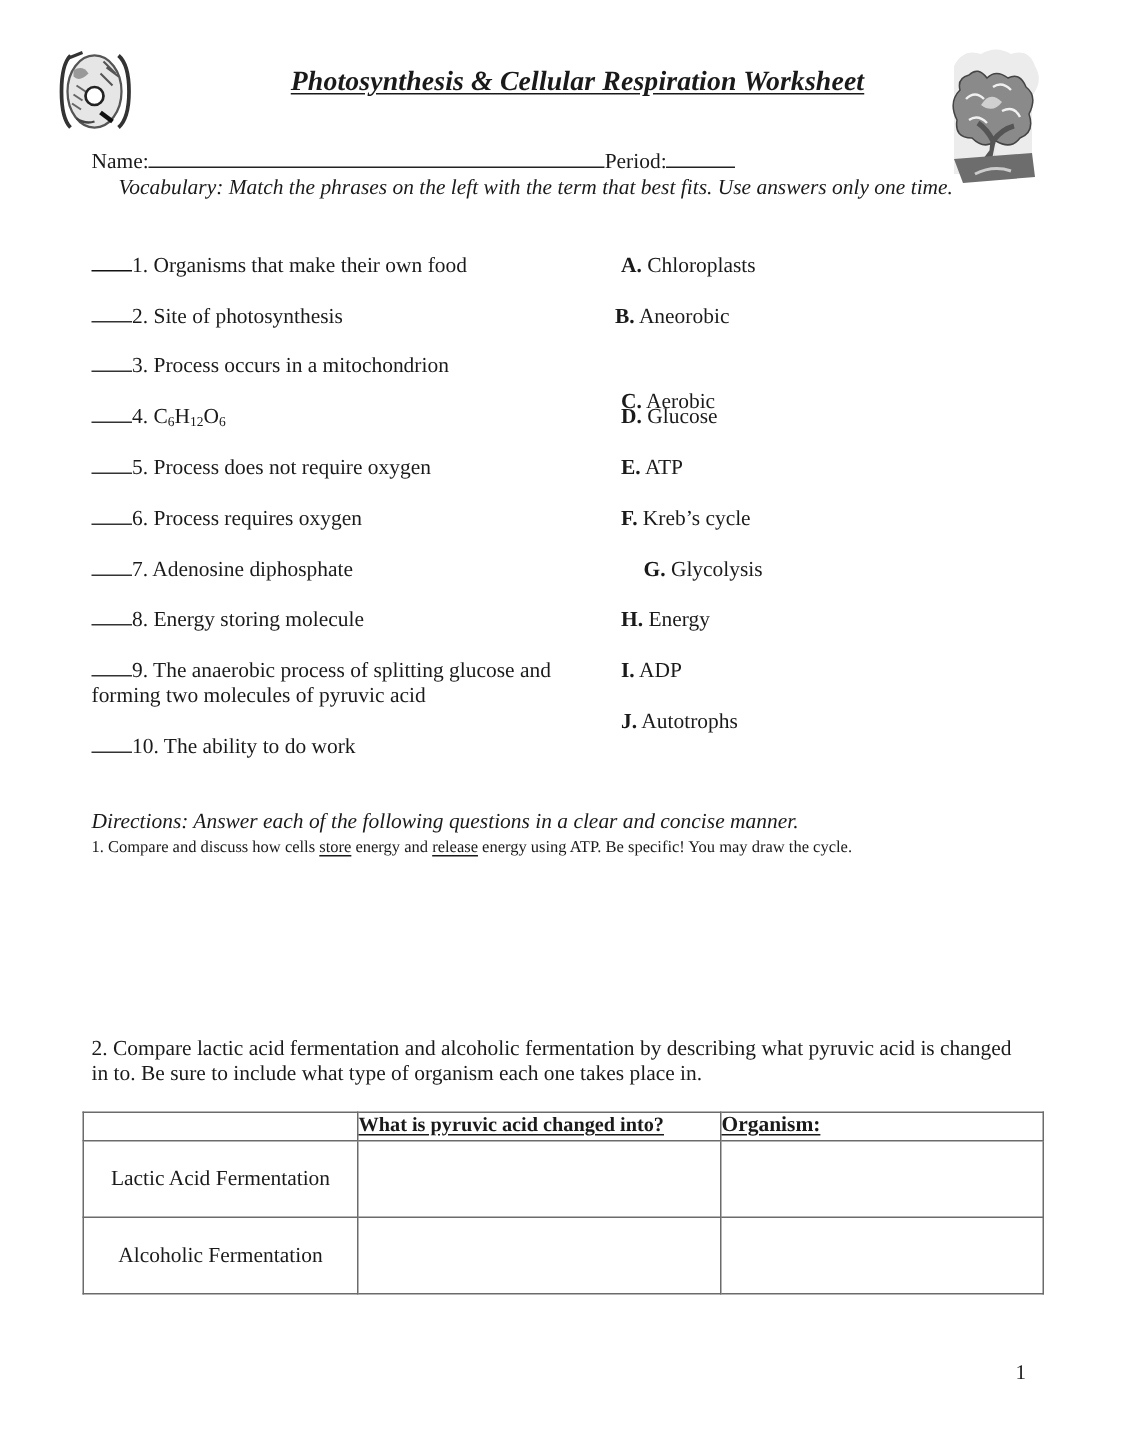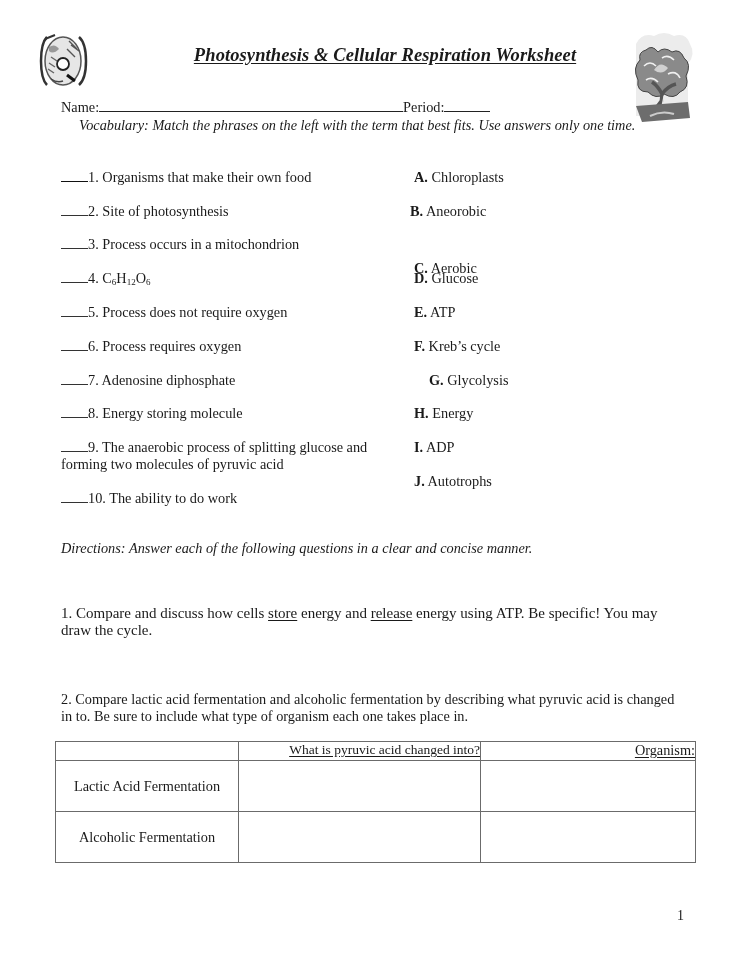--- a/index.html
+++ b/index.html
@@ -19,30 +19,30 @@
     .u-line { display: inline-block; border-bottom: 1px solid #222; vertical-align: baseline; height: 12px; }
     .vocab-dir { left: 61px; top: 117px; width: 560px; font-size: 14.3px; font-style: italic; line-height: 17px; margin-left: 18px; }
     .q { font-size: 14.3px; line-height: 17px; white-space: nowrap; }
     .q.wrap { white-space: normal; width: 310px; }
     .blank { display: inline-block; width: 27px; border-bottom: 1px solid #333; height: 11px; vertical-align: baseline; }
     .blank.b1 { border-bottom: 1.6px solid #111; }
     .ans { font-size: 14.3px; line-height: 17px; white-space: nowrap; }
     .ans b { font-weight: bold; }
     .sub { font-size: 9px; vertical-align: -2px; }
     .dir2 { left: 61px; top: 540px; font-size: 14.3px; font-style: italic; }
-    .q1 { left: 61px; top: 557px; width: 610px; font-size: 15px; line-height: 17px; margin-top: 48px; }
+    .q1 { left: 61px; top: 557px; width: 610px; font-size: 11px; line-height: 17px; }
     .q1 u { text-underline-offset: 2px; }
     .q2 { left: 61px; top: 691px; width: 620px; font-size: 14.3px; line-height: 17px; }
     table.ferm {
       position: absolute; left: 55px; top: 741px; width: 640px;
       border-collapse: collapse; table-layout: fixed;
       font-size: 13.5px;
     }
     table.ferm td, table.ferm th { border: 1px solid #6b6b6b; padding: 0; }
-    table.ferm th { height: 18px; font-weight: normal; text-align: right; vertical-align: top; }
+    table.ferm th { height: 18px; font-weight: bold; text-align: left; vertical-align: top; }
     table.ferm th span { text-decoration: underline; text-underline-offset: 2px; }
     table.ferm th.org { font-size: 14.3px; }
     table.ferm td { height: 50px; text-align: center; vertical-align: middle; font-size: 14.3px; }
     .page-num { left: 677px; top: 908px; font-size: 14px; }
     .icon-cell { left: 33px; top: 33px; width: 60px; height: 56px; }
     .icon-tree { left: 628px; top: 30px; width: 68px; height: 94px; }
   </style>
 </head>
 <body>
 

